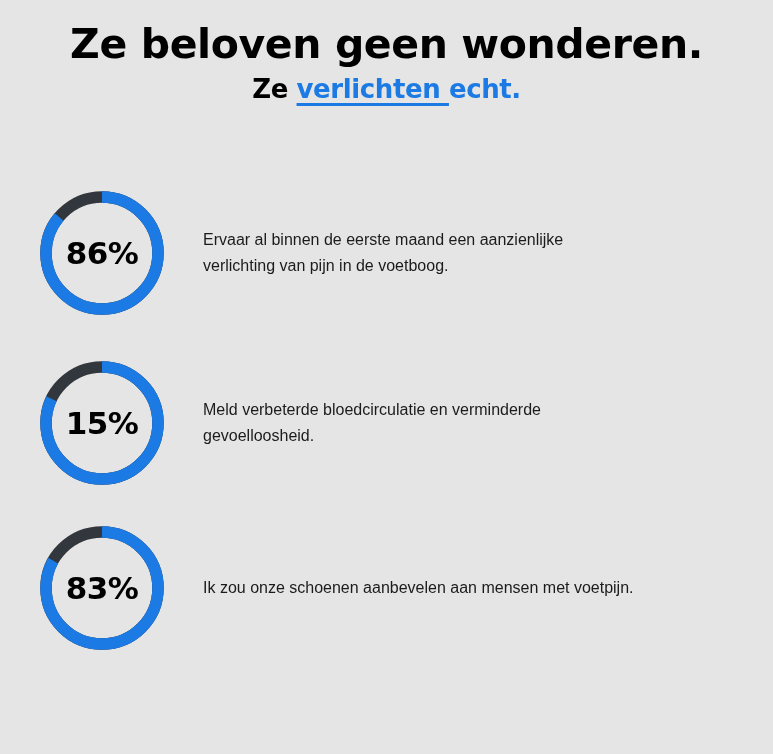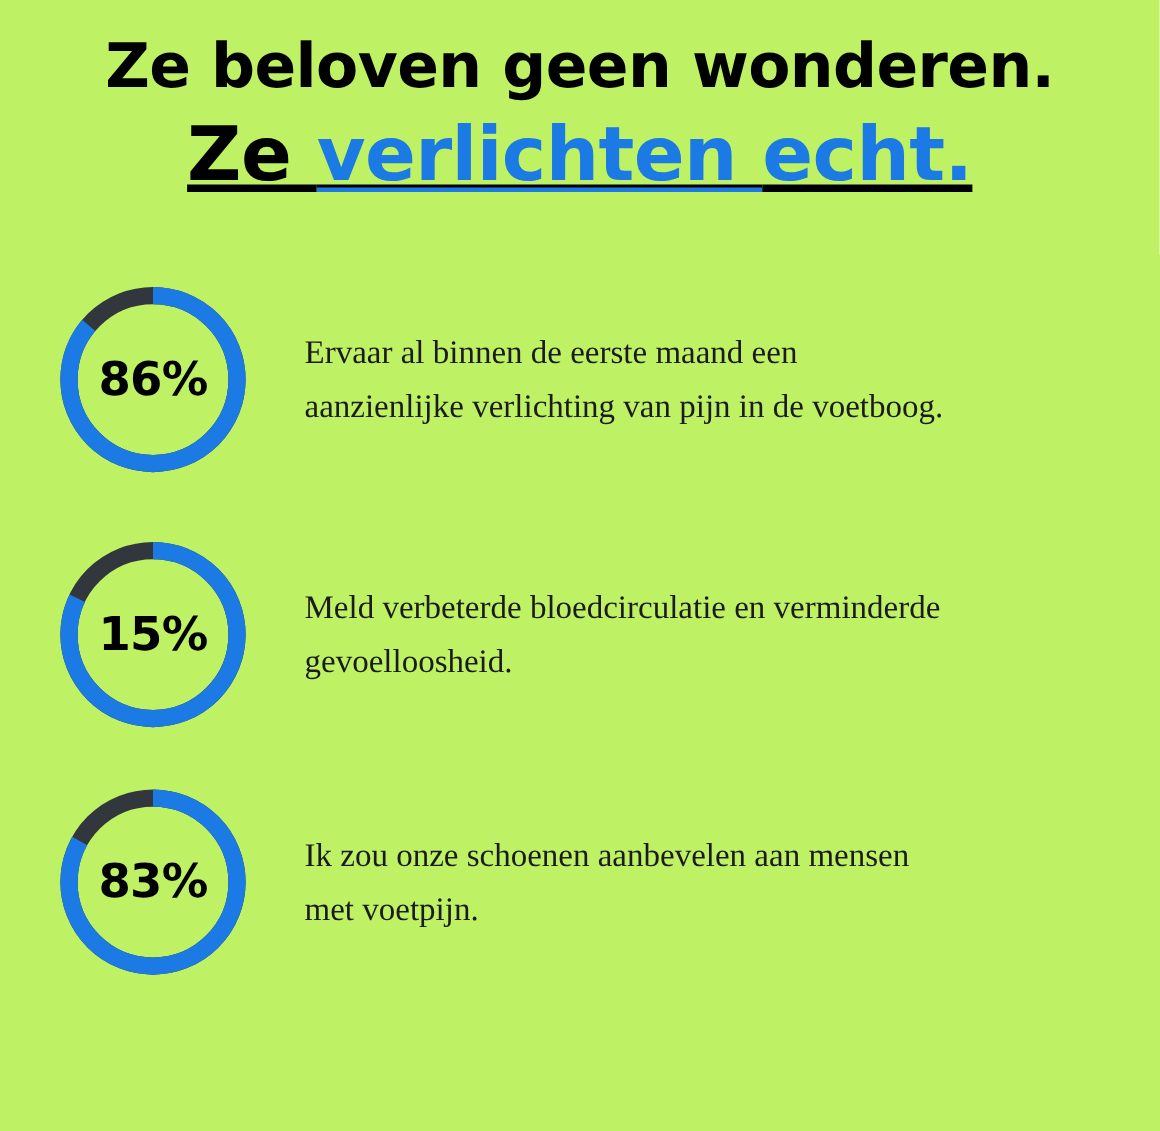--- a/index.html
+++ b/index.html
@@ -12,21 +12,21 @@
     background: #ffffff;
     font-family: "Liberation Sans", sans-serif;
     overflow: hidden;
     position: relative;
   }
 
   .page {
     position: relative;
     width: 773px;
     height: 754px;
-    background: #bef264;
+    background: #e5e5e5;
   }
 
   
   .headline {
     position: absolute;
     top: 22px;
     left: 0;
     width: 773px;
     text-align: center;
     line-height: 1.12;
@@ -34,23 +34,22 @@
   .headline-line {
     display: block;
     font-family: "DejaVu Sans", sans-serif;
     font-weight: bold;
     font-size: 41px;
     letter-spacing: -0.4px;
     color: #000000;
     white-space: nowrap;
   }
   .headline-line-2 {
-    font-size: 50px;
+    font-size: 26px;
     margin-top: 7px;
-    text-decoration: underline;
   }
   .hl-dark { color: #000000; }
   .hl-blue { color: #1b7ae3; }
   .hl-blue-underline {
     color: #1b7ae3;
     text-decoration: underline;
     text-decoration-thickness: 3px;
     text-underline-offset: 5px;
   }
 
@@ -94,22 +93,22 @@
     font-family: "DejaVu Sans", sans-serif;
     font-weight: bold;
     font-size: 31px;
     color: #000000;
     letter-spacing: -0.5px;
   }
 
   .stat-text {
     margin-left: 37px;
     width: 480px;
-    font-family: Liberation Serif, serif;
-    font-size: 22px;
+    font-family: Liberation Sans, sans-serif;
+    font-size: 16px;
     line-height: 1.62;
     color: #1b1b1b;
   }
 </style>
 </head>
 <body>
 
 <div class="page">
 
   <div class="headline">

